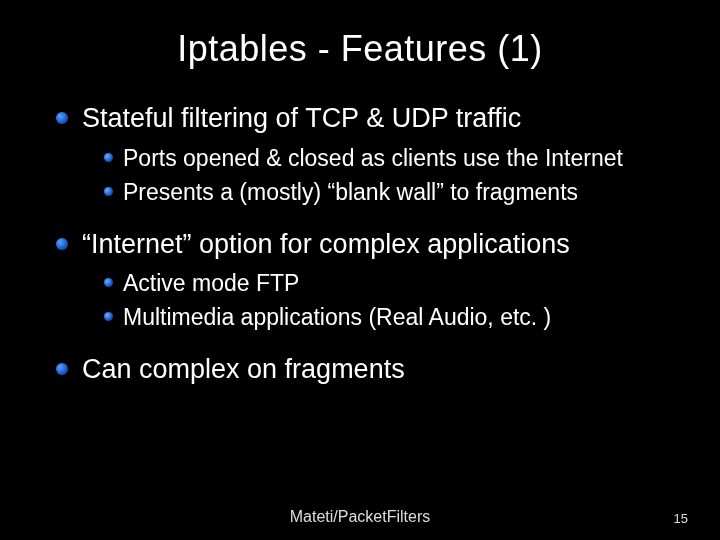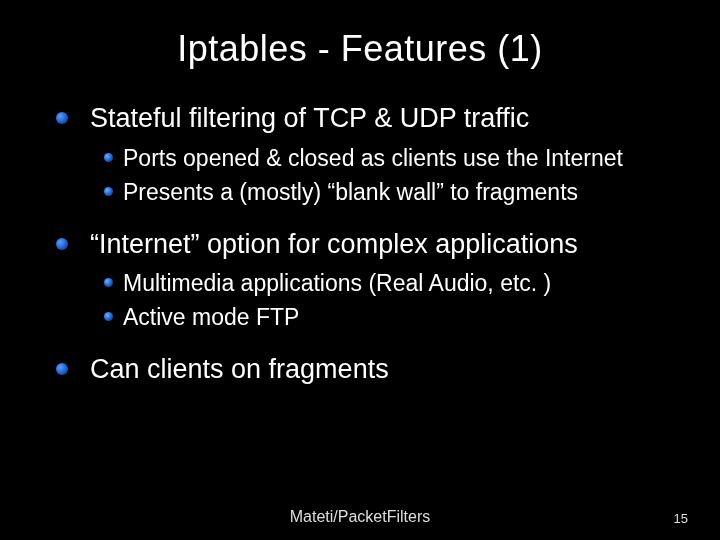--- a/index.html
+++ b/index.html
@@ -25,21 +25,20 @@
     letter-spacing: 0.5px;
   }
   .content {
     padding-left: 8px;
   }
   .l1 {
     display: flex;
     align-items: flex-start;
     margin-bottom: 8px;
     padding-left: 0;
-    gap: 8px;
   }
   .l1 .bullet {
     width: 12px;
     height: 12px;
     border-radius: 50%;
     background: radial-gradient(circle at 35% 35%, #5aa0ff 0%, #1a5fd0 55%, #0a2f70 100%);
     flex: 0 0 12px;
     margin-top: 10px;
     margin-right: 14px;
   }
@@ -110,31 +109,31 @@
       </div>
     </div>
 
     <div class="l1">
       <span class="bullet"></span>
       <span class="text">“Internet” option for complex applications</span>
     </div>
     <div class="sub">
       <div class="l2">
         <span class="bullet"></span>
-        <span class="text">Multimedia applications (Real Audio, etc. )</span>
+        <span class="text">Active mode FTP</span>
       </div>
       <div class="l2">
         <span class="bullet"></span>
-        <span class="text">Active mode FTP</span>
+        <span class="text">Multimedia applications (Real Audio, etc. )</span>
       </div>
     </div>
 
     <div class="l1">
       <span class="bullet"></span>
-      <span class="text">Can clients on fragments</span>
+      <span class="text">Can complex on fragments</span>
     </div>
 
   </div>
 
   <div class="footer-center">Mateti/PacketFilters</div>
   <div class="footer-right">15</div>
 
 </div>
 
 </body></html>

